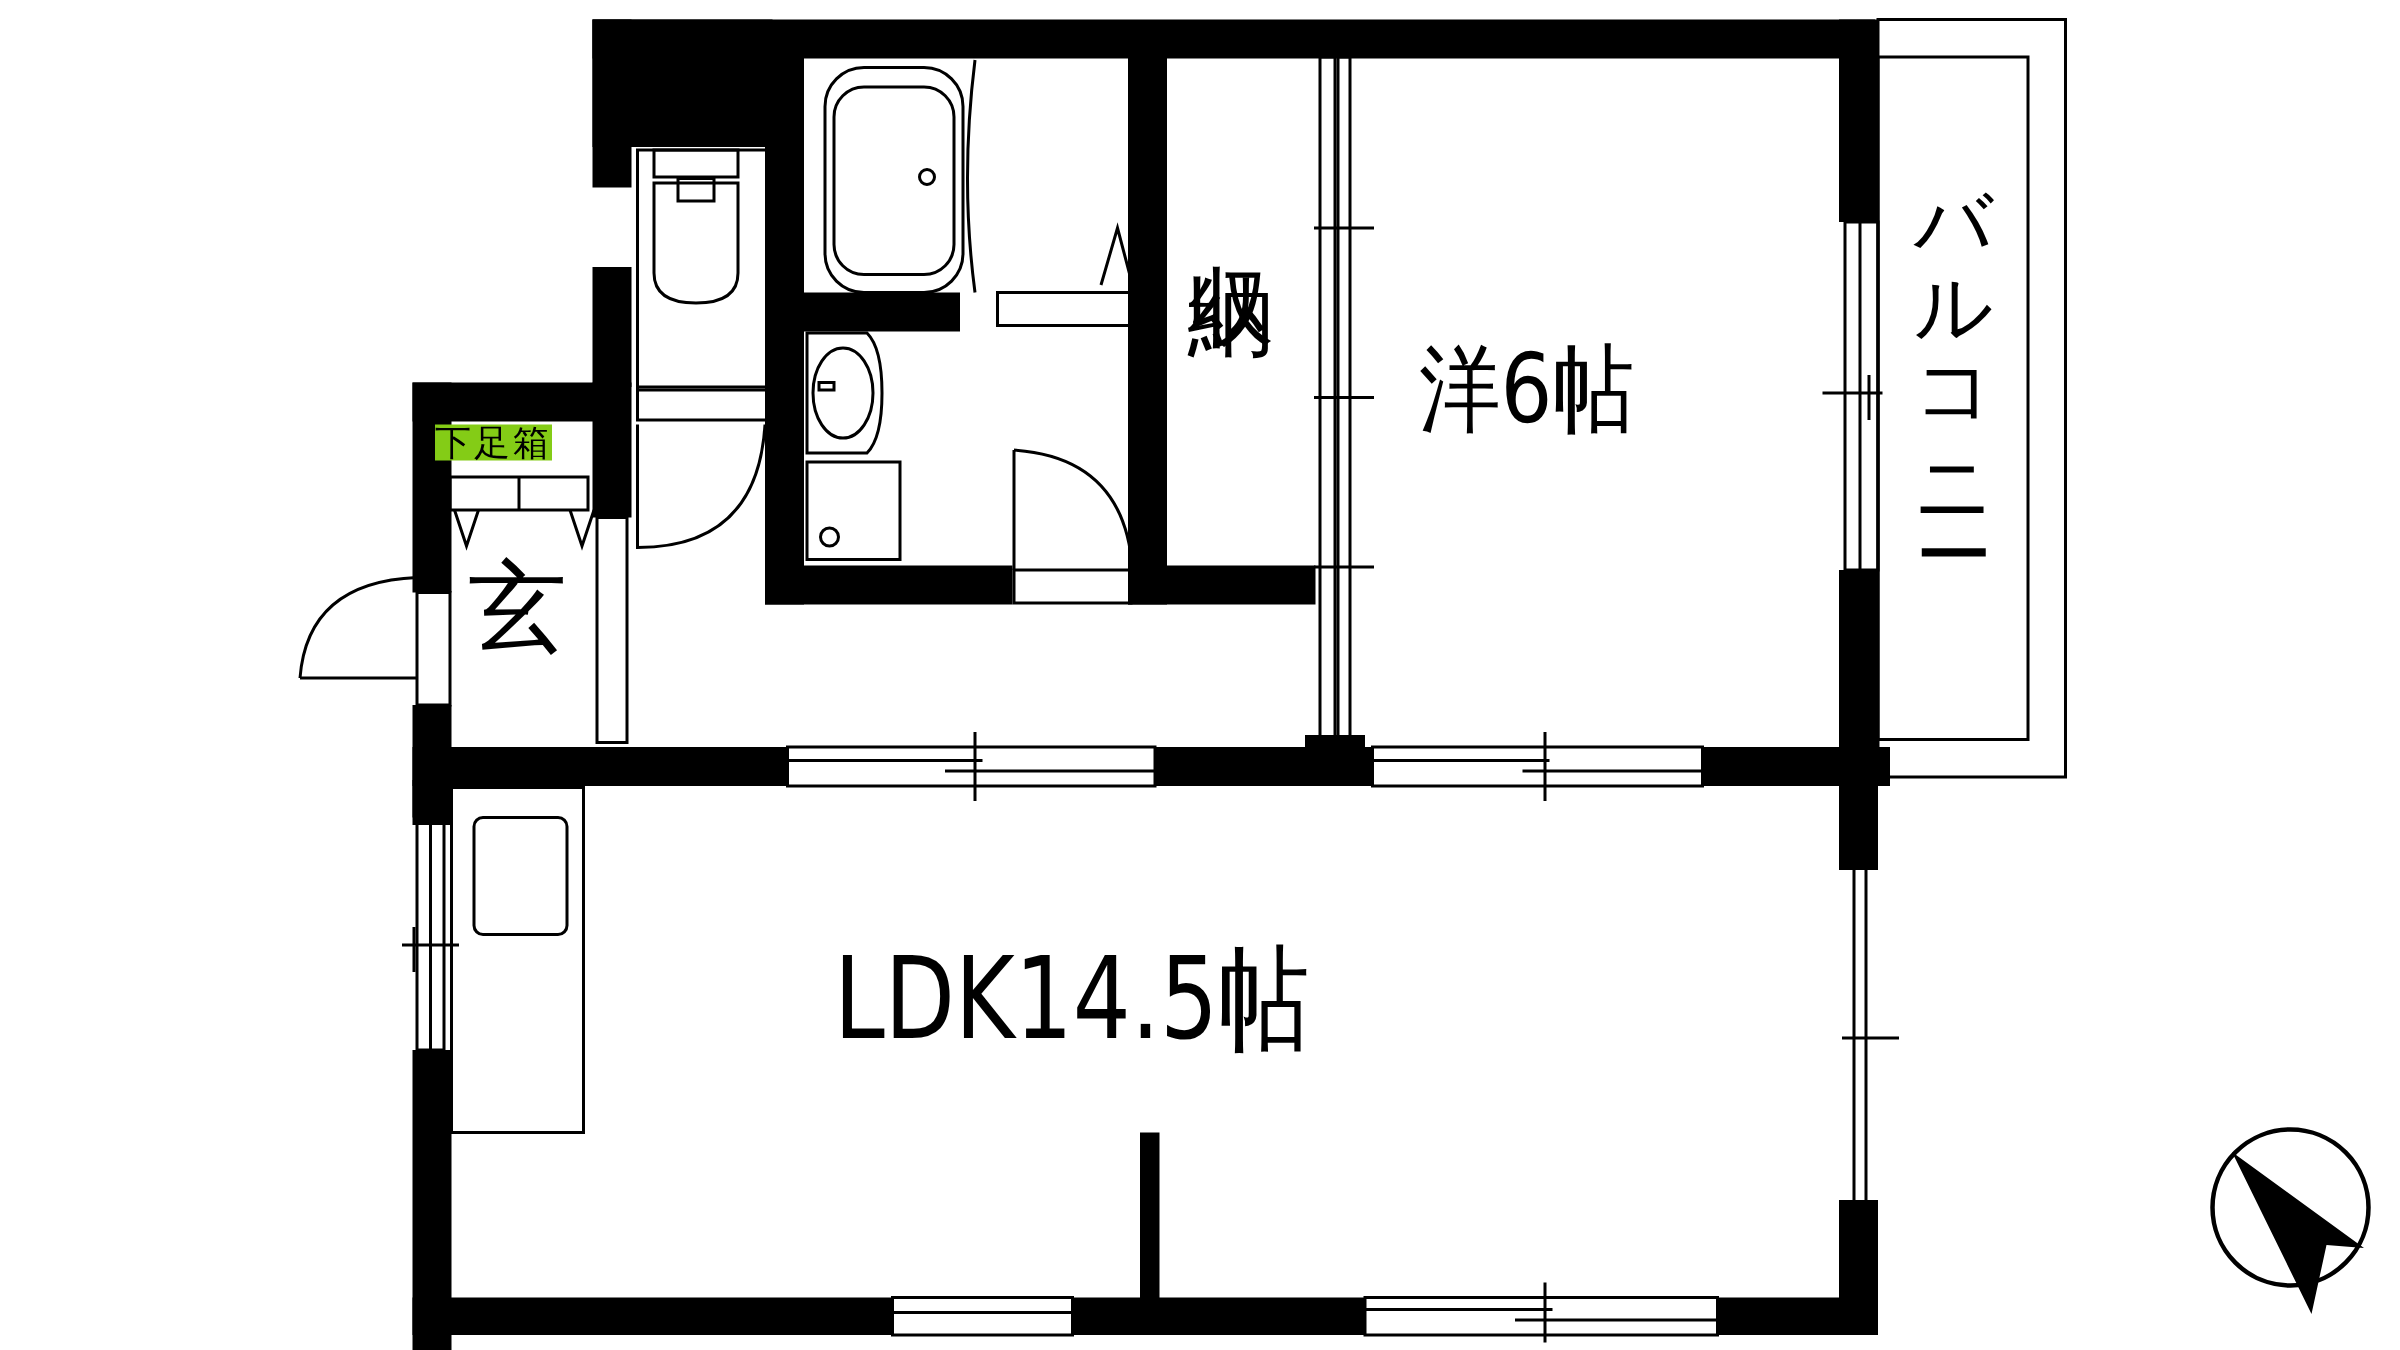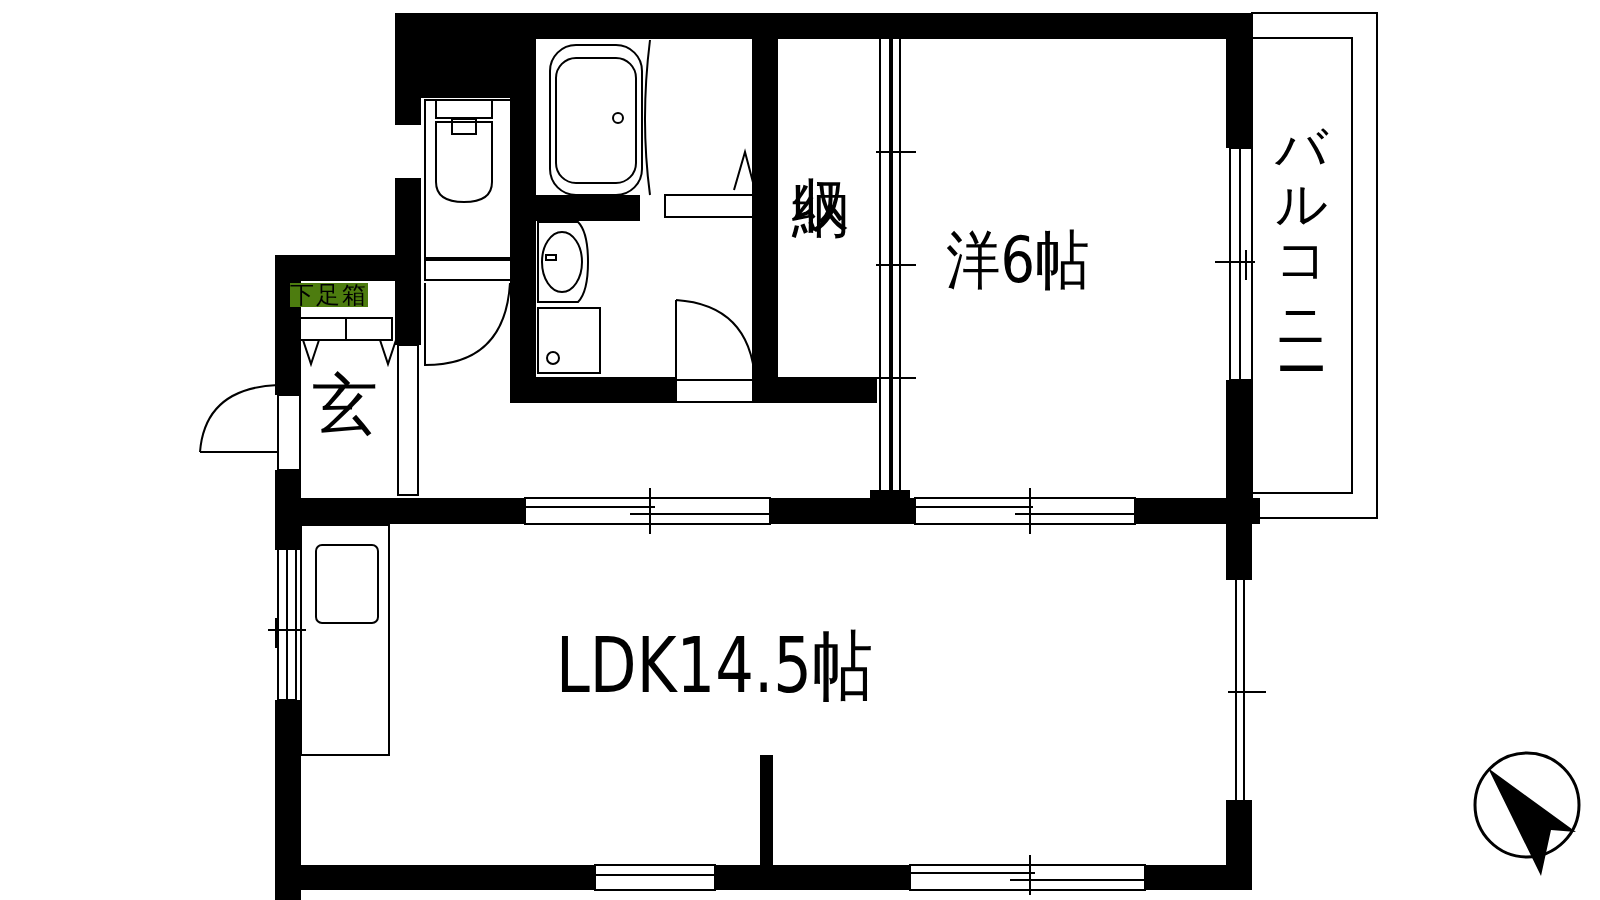--- a/index.html
+++ b/index.html
@@ -2,21 +2,21 @@
 <html><head>
 <meta charset="utf-8">
 <style>
   html, body { margin:0; padding:0; background:#ffffff; }
   body { width:1600px; height:900px; position:relative; overflow:hidden; font-family:"DejaVu Sans", sans-serif; }
   #plan { position:absolute; left:0; top:0; width:1600px; height:900px; }
   .lbl { position:absolute; color:#000; white-space:nowrap; line-height:1; font-family:"DejaVu Sans", sans-serif; }
   .big { font-size:76px; transform:scaleX(0.8); transform-origin:left top; }
   .mid { font-size:64px; transform:scaleX(0.85); transform-origin:left top; }
   .vert { writing-mode:vertical-rl; text-orientation:upright; letter-spacing:8px; }
-  .small { font-size:24px; background:#4d7c0f; letter-spacing:2px; }
+  .small { font-size:24px; background:#84cc16; letter-spacing:2px; }
 </style>
 </head>
 <body>
 
 <svg id="plan" viewBox="0 0 1600 900" xmlns="http://www.w3.org/2000/svg">
   <g fill="#000">
 
     <rect x="395" y="13" width="855" height="26"></rect>
 
     <rect x="395" y="13" width="120" height="85"></rect>

